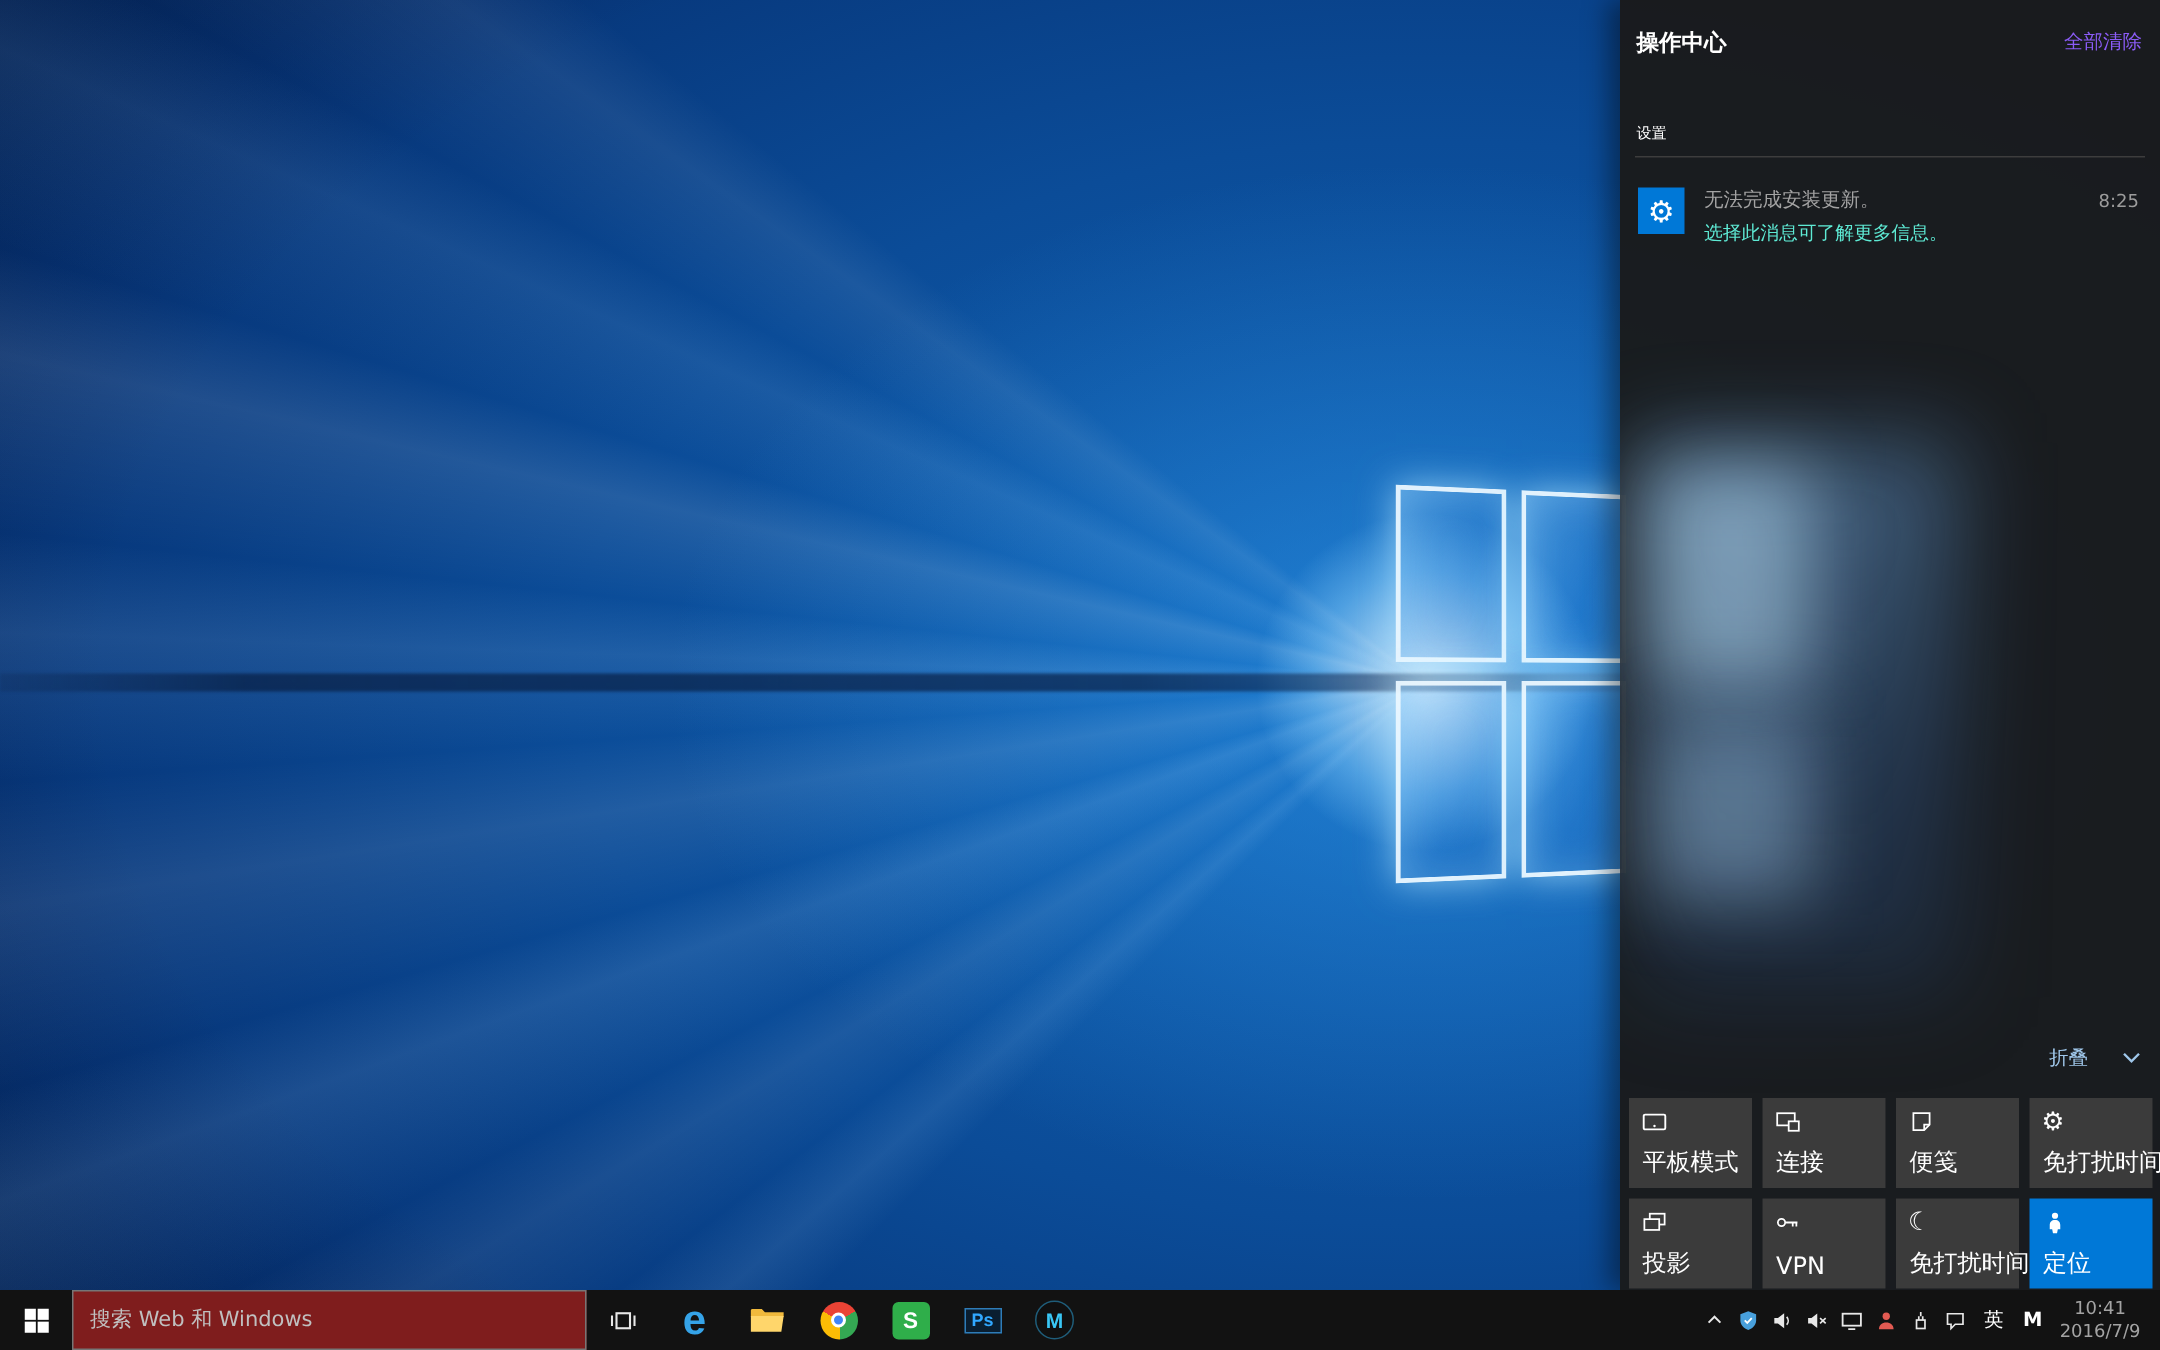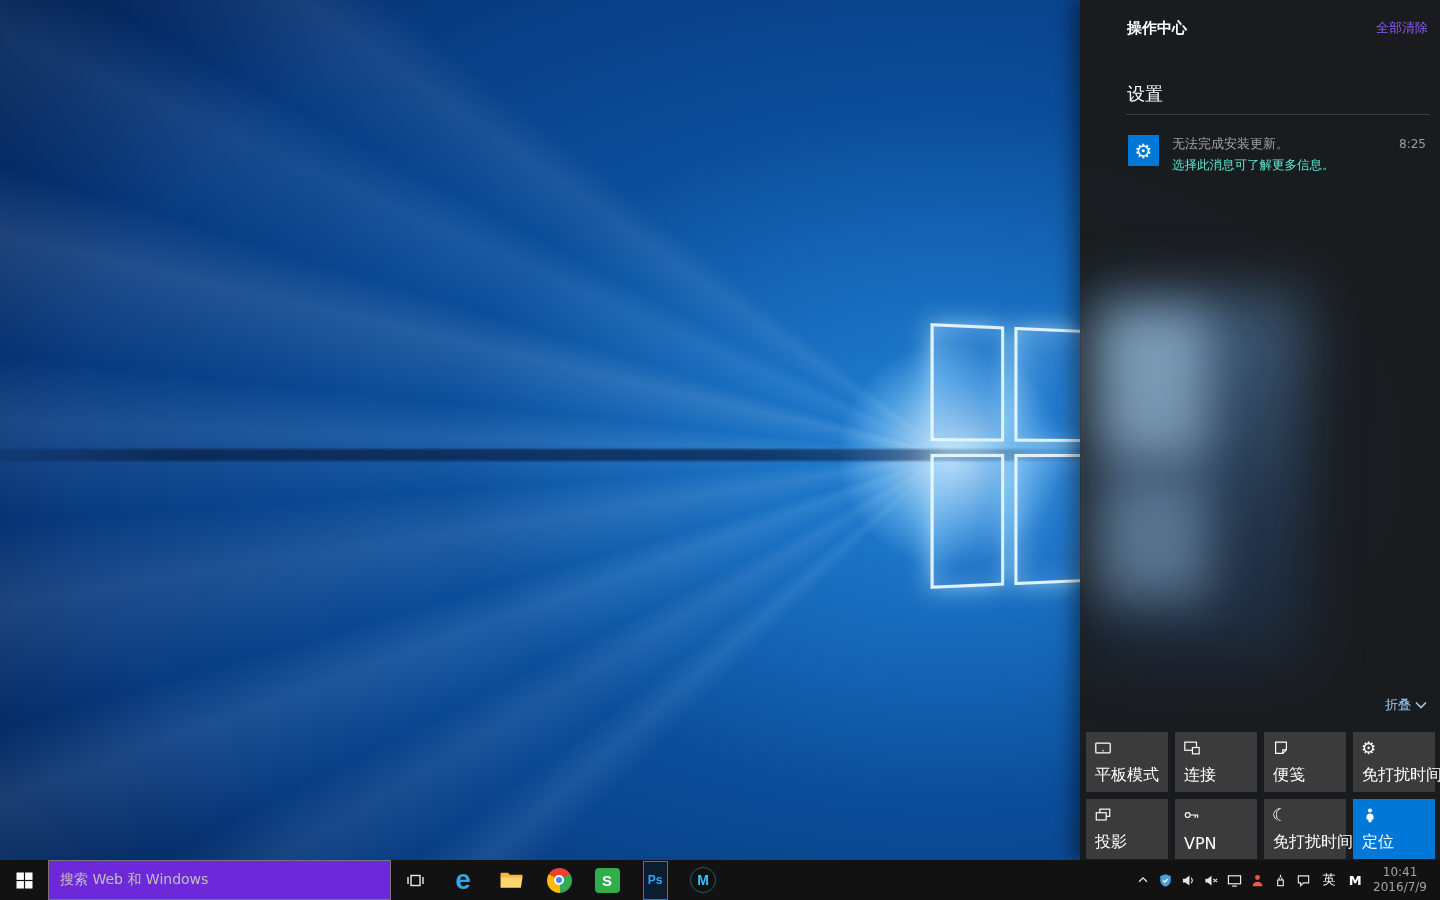--- a/index.html
+++ b/index.html
@@ -51,59 +51,59 @@
   .action-center {
     position:absolute; top:0; right:0; width:360px; height:860px;
     background:rgba(26,26,26,.96); overflow:hidden; color:#fff;
     box-shadow:-8px 0 16px rgba(0,0,0,.40); z-index:3;
   }
   .ac-blob1 { position:absolute; left:14px; top:295px; width:210px; height:370px;
     background:linear-gradient(180deg, rgba(110,170,230,.45), rgba(60,110,180,.30) 60%, rgba(40,80,140,.22));
     filter:blur(30px); }
   .ac-blob2 { position:absolute; left:18px; top:310px; width:110px; height:150px; background:rgba(190,230,255,.50); filter:blur(24px); }
   .ac-blob3 { position:absolute; left:18px; top:480px; width:110px; height:120px; background:rgba(170,215,250,.40); filter:blur(24px); }
-  .ac-content { position:relative; z-index:1; height:100%;padding-left:36px; }
+  .ac-content { position:relative; z-index:1; height:100%; }
   .ac-header { height:56px; display:flex; align-items:center; justify-content:space-between; padding:0 12px 0 11px; }
   .ac-title { font-size:15px; font-weight:bold; color:#fff; }
   .ac-clear { background:none; border:0; color:#8b5cf6; font-size:13px; cursor:pointer; font-family:Liberation Serif, serif; }
-  .ac-group-header { margin:26px 11px 0; font-size:18px; color:#fff; cursor:pointer; }
+  .ac-group-header { margin:26px 11px 0; font-size:10px; color:#fff; cursor:pointer; }
   .ac-divider { margin:8px 10px 0; border-top:1px solid #3d3d3d; }
   .ac-notification { margin:20px 12px 0; display:flex; position:relative; padding-right:42px; cursor:pointer; }
   .notif-icon { width:31px; height:31px; background:#0078d7; flex:0 0 31px; display:flex; align-items:center; justify-content:center; }
   .notif-gear { font-size:20px; color:#fff; line-height:1; }
   .notif-body { margin-left:13px; }
   .notif-title { font-size:13px; color:#a3a3a3; line-height:1.4; }
   .notif-sub { font-size:12.5px; color:#5eead4; margin-top:3px; line-height:1.4; }
   .notif-time { position:absolute; top:2px; right:2px; font-size:12px; color:#9c9c9c; }
-  .ac-collapse { position:absolute; top:696px; right:13px; display:flex; align-items:center; gap:4px;
+  .ac-collapse { position:absolute; top:696px; right:13px; display:flex; align-items:center; gap:23px;
     background:none; border:0; color:#9fc7ea; font-size:13px; cursor:pointer; font-family:inherit; }
   .ac-tiles { position:absolute; left:6px; top:732px; display:grid; grid-template-columns:repeat(4,82px); grid-auto-rows:60px; gap:7px; }
   .tile { position:relative; background:#3b3b3b; cursor:pointer; }
   .tile.active { background:#0078d7; }
   .tile-icon { position:absolute; top:7px; left:8px; width:18px; height:18px; }
   .tile-glyph { font-size:17px; color:#fff; line-height:18px; display:block; }
   .tile-label { position:absolute; left:9px; bottom:6px; font-size:16px; color:#fff; white-space:nowrap; }
 
   
   .taskbar { position:absolute; left:0; right:0; bottom:0; height:40px; background:#121212;
     display:flex; align-items:stretch; z-index:5; }
   .tb-btn { background:none; border:0; cursor:pointer; display:flex; align-items:center; justify-content:center; }
   .start-button { width:48px; }
-  .search-box { width:343px; background:#6d28d9; border:1px solid #767676; display:flex; align-items:center; padding-left:11px; cursor:text; }
+  .search-box { width:343px; background:#7f1d1d; border:1px solid #767676; display:flex; align-items:center; padding-left:11px; cursor:text; }
   .search-text { color:#c0c0c0; font-size:14px; }
   .task-view-button { width:48px; }
   .app-btn { width:48px; }
   .edge-e { font-size:28px; font-weight:bold; color:#35a3e8; line-height:1; }
   .chrome-icon { width:25px; height:25px; border-radius:50%;
     background:conic-gradient(from -60deg, #ea4335 0 33%, #34a853 0 66%, #fbbc05 0 100%);
     display:flex; align-items:center; justify-content:center; }
   .chrome-center { width:10px; height:10px; border-radius:50%; background:#4285f4; border:2.5px solid #fff; }
   .s-badge { width:25px; height:25px; border-radius:4px; background:#2fae4a; color:#fff; font-weight:bold; font-size:15px;
     display:flex; align-items:center; justify-content:center; }
-  .ps-badge { width:25px; height:39px; background:#0a1e30; border:1px solid #2e7cb8; color:#31a8ff; font-weight:bold; font-size:12px;
+  .ps-badge { width:25px; height:17px; background:#0a1e30; border:1px solid #2e7cb8; color:#31a8ff; font-weight:bold; font-size:12px;
     display:flex; align-items:center; justify-content:center; }
   .moto-badge { width:26px; height:26px; border-radius:50%; background:#101010; border:1px solid #1f5d7a; color:#39c6f4;
     font-weight:bold; font-size:14px; display:flex; align-items:center; justify-content:center; }
   .tray { margin-left:auto; display:flex; align-items:center; }
   .tray-icon { width:23px; height:40px; display:flex; align-items:center; justify-content:center; cursor:pointer; }
   .tray-ime { width:28px; text-align:center; color:#fff; font-size:13px; cursor:pointer; }
   .tray-m { width:24px; text-align:center; color:#fff; font-size:13px; font-weight:bold; cursor:pointer; }
   .clock { padding:0 8px 0 6px; text-align:center; color:#a3a3a3; font-size:12px; line-height:15px; cursor:pointer; }
   .show-desktop { width:5px; border-left:1px solid #333; cursor:pointer; }
 </style>

